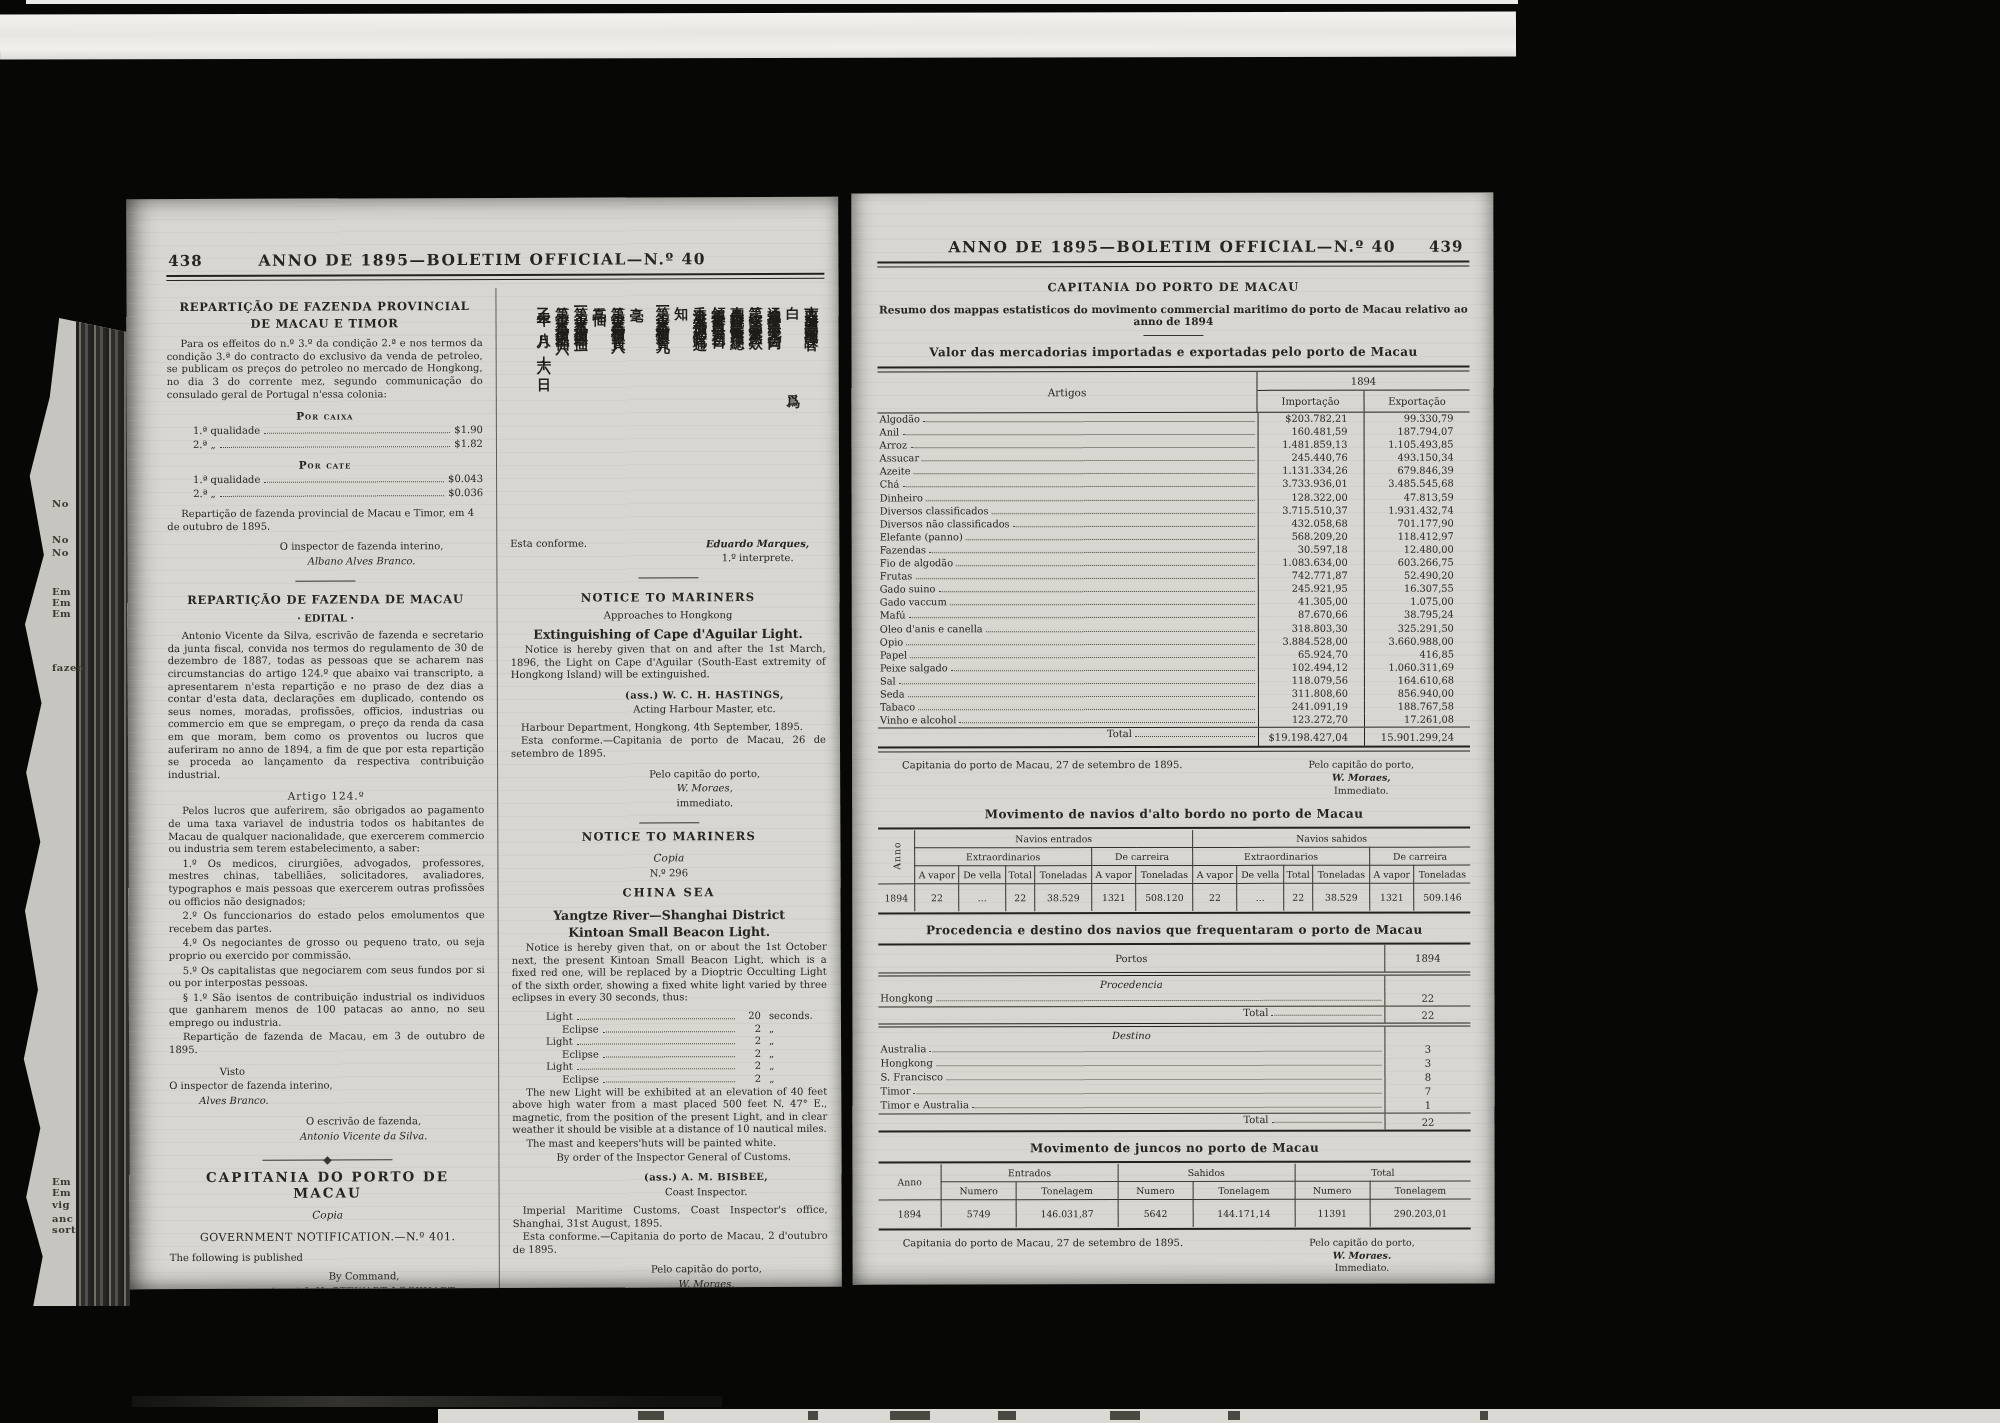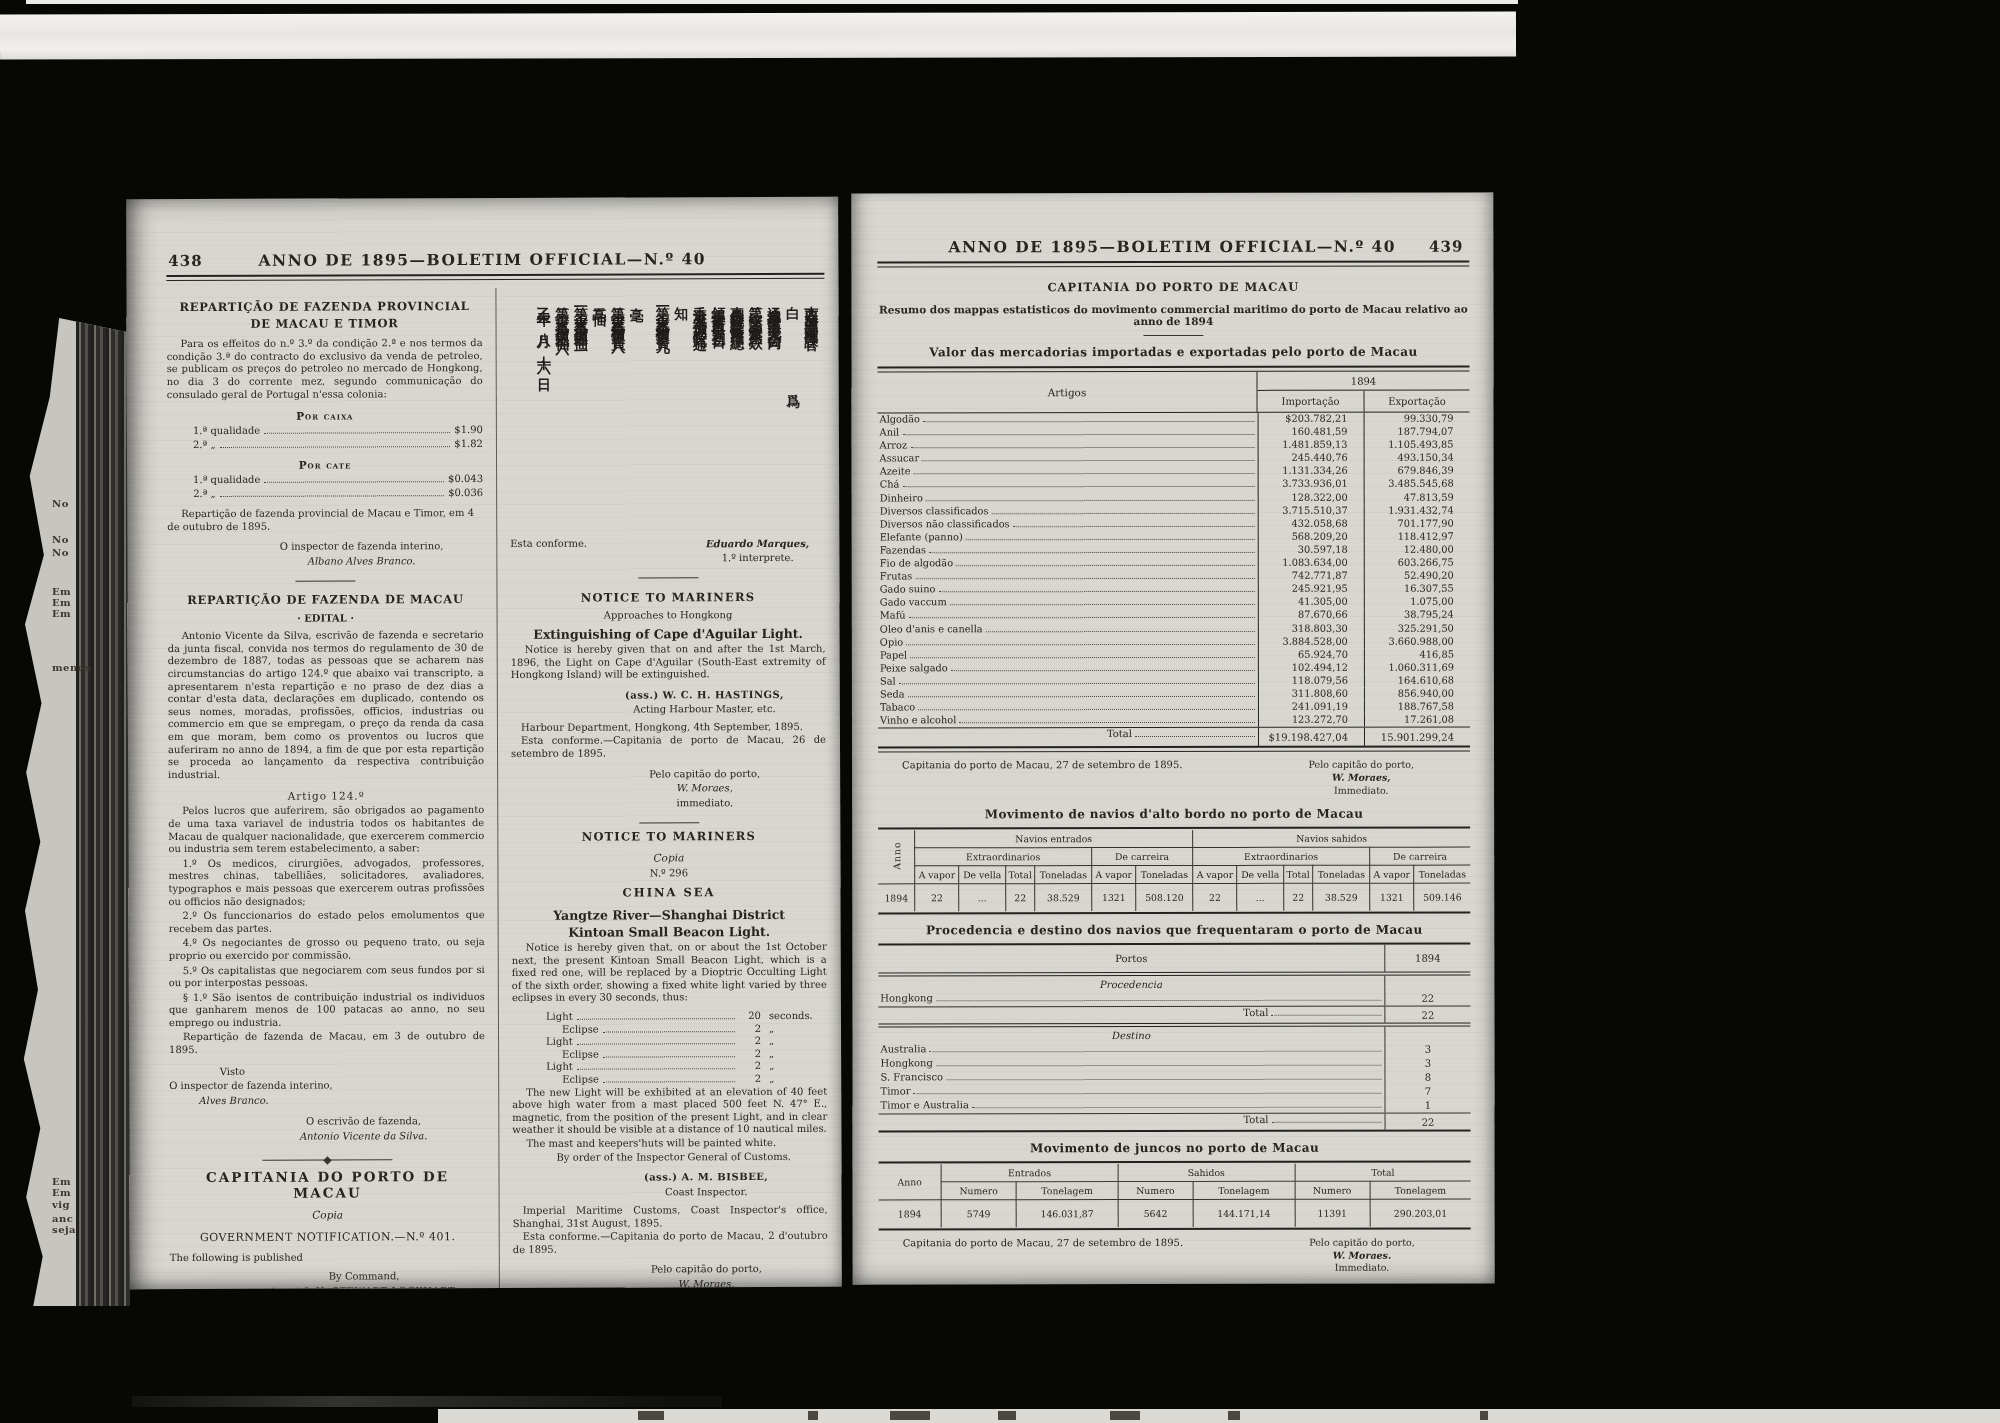--- a/index.html
+++ b/index.html
@@ -149,26 +149,26 @@
 </div>
 
 <div class="torn">
   <div class="spine"></div>
   <span class="frag" style="top:180px;">No</span>
   <span class="frag" style="top:216px;">No</span>
   <span class="frag" style="top:229px;">No</span>
   <span class="frag" style="top:268px;">Em</span>
   <span class="frag" style="top:279px;">Em</span>
   <span class="frag" style="top:290px;">Em</span>
-  <span class="frag" style="top:344px;">menos</span>
+  <span class="frag" style="top:344px;">fazen</span>
   <span class="frag" style="top:858px;">Em</span>
   <span class="frag" style="top:869px;">Em</span>
   <span class="frag" style="top:881px;">vig</span>
   <span class="frag" style="top:895px;">anc</span>
-  <span class="frag" style="top:906px;">seja</span>
+  <span class="frag" style="top:906px;">sort</span>
 </div>
 
 <div class="page page-left">
   <div class="phead">
     <span class="pnum l">438</span>
     <div class="ptitle">ANNO DE 1895—BOLETIM OFFICIAL—N.º 40</div>
   </div>
   <div class="hrule"></div>
 
   <div class="cols">

